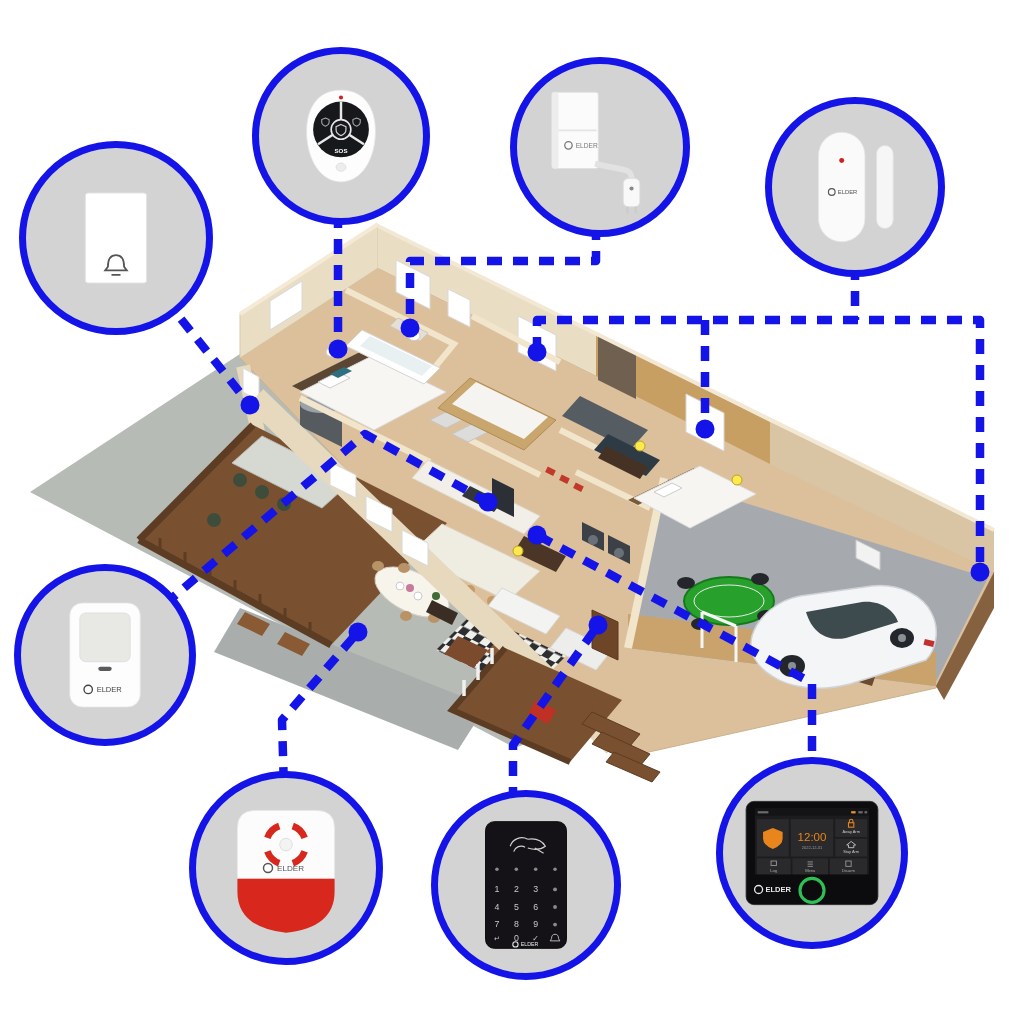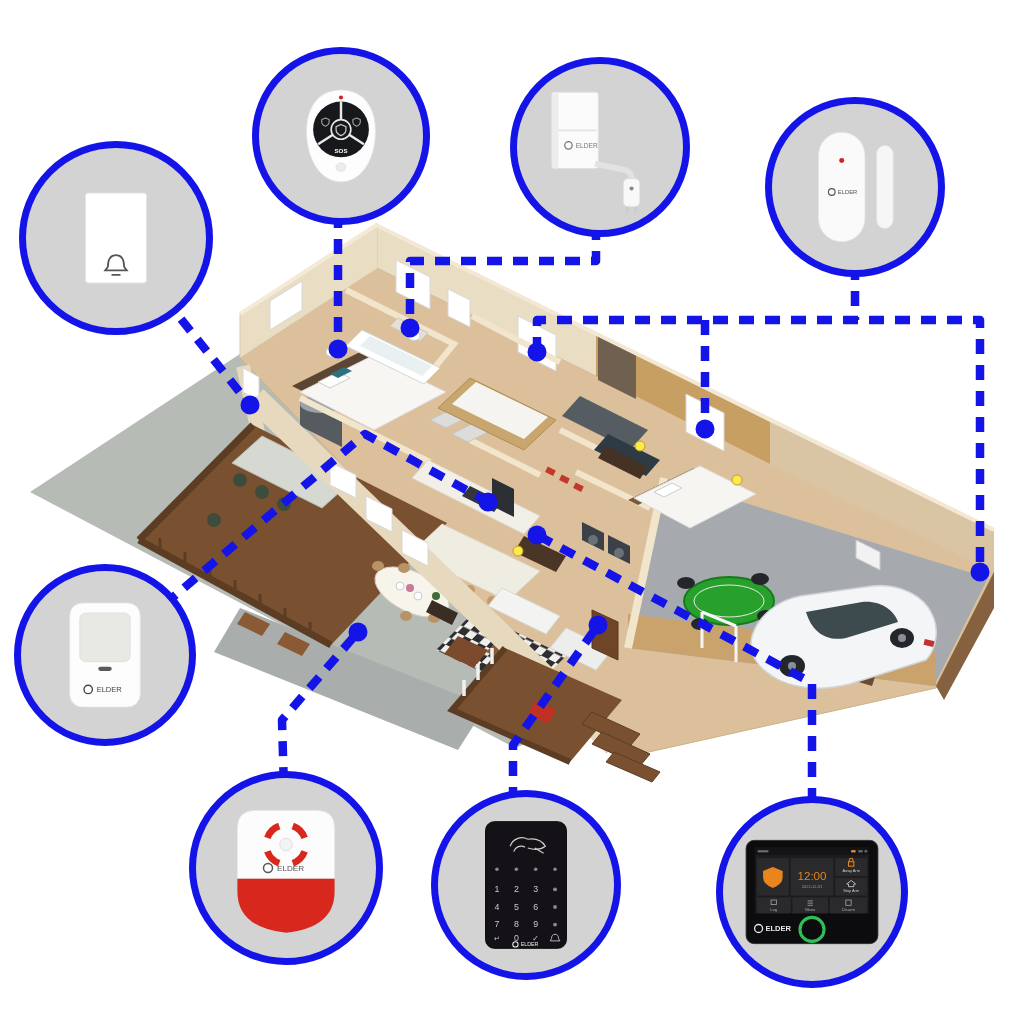--- a/index.html
+++ b/index.html
@@ -360,21 +360,21 @@
       <text x="11" y="64" font-size="9">✓</text>
       <path d="M 33,56 q -4,0 -4,5 l -1.5,2.5 h 11 l -1.5,-2.5 q 0,-5 -4,-5 z" fill="none" stroke="#c9c7cf" stroke-width="1"></path>
     </g>
     <g font-size="6" fill="#e8e8e8" text-anchor="middle">
       <circle cx="-12" cy="67.5" r="3" fill="none" stroke="#e8e8e8" stroke-width="1.2"></circle>
       <text x="4" y="69.5">ELDER</text>
     </g>
   </svg>
 </div>
 
-<div class="callout" style="left:716px;top:796px;width:192px;height:192px;">
+<div class="callout" style="left:716px;top:757px;width:192px;height:192px;">
   <svg viewBox="-100 -100 200 200">
     <rect x="-74" y="-58" width="148" height="116" rx="9" fill="#0c0c0e" stroke="#242428"></rect>
     <rect x="-64" y="-50" width="128" height="74" fill="#1c1c1e"></rect>
     <rect x="-64" y="-50" width="128" height="8" fill="#141416"></rect>
     <rect x="-61" y="-47" width="12" height="2.5" fill="#6a6a6a"></rect>
     <rect x="44" y="-47" width="5" height="2.5" fill="#e8942c"></rect>
         <rect x="52" y="-47" width="5" height="2.5" fill="#6a6a6a"></rect>
         <rect x="59" y="-47" width="3" height="2.5" fill="#6a6a6a"></rect>
     <rect x="-62" y="-38" width="36" height="42" fill="#2a2a2c"></rect>
     <path d="M -44,-28 l 11,4.5 v 7 q 0,8 -11,12 q -11,-4 -11,-12 v -7 z" style="fill:var(--shield-orange)"></path>

